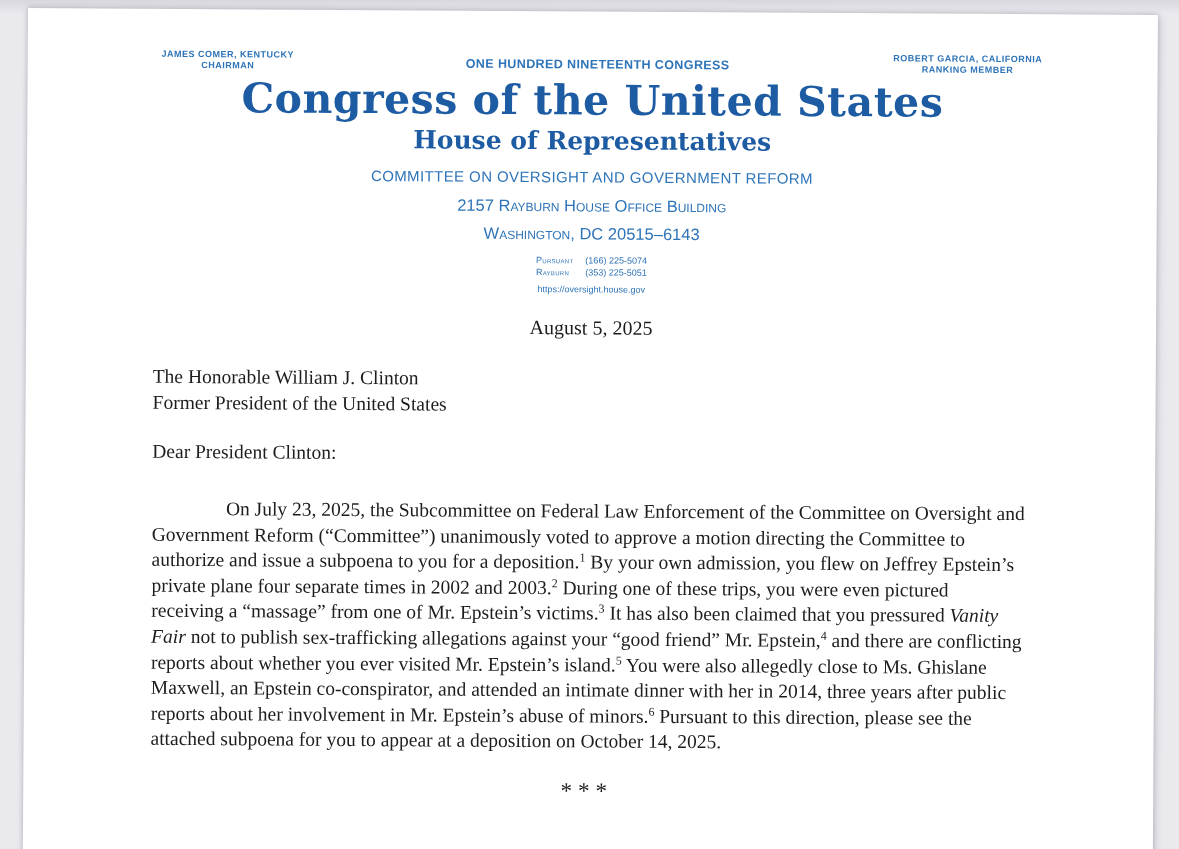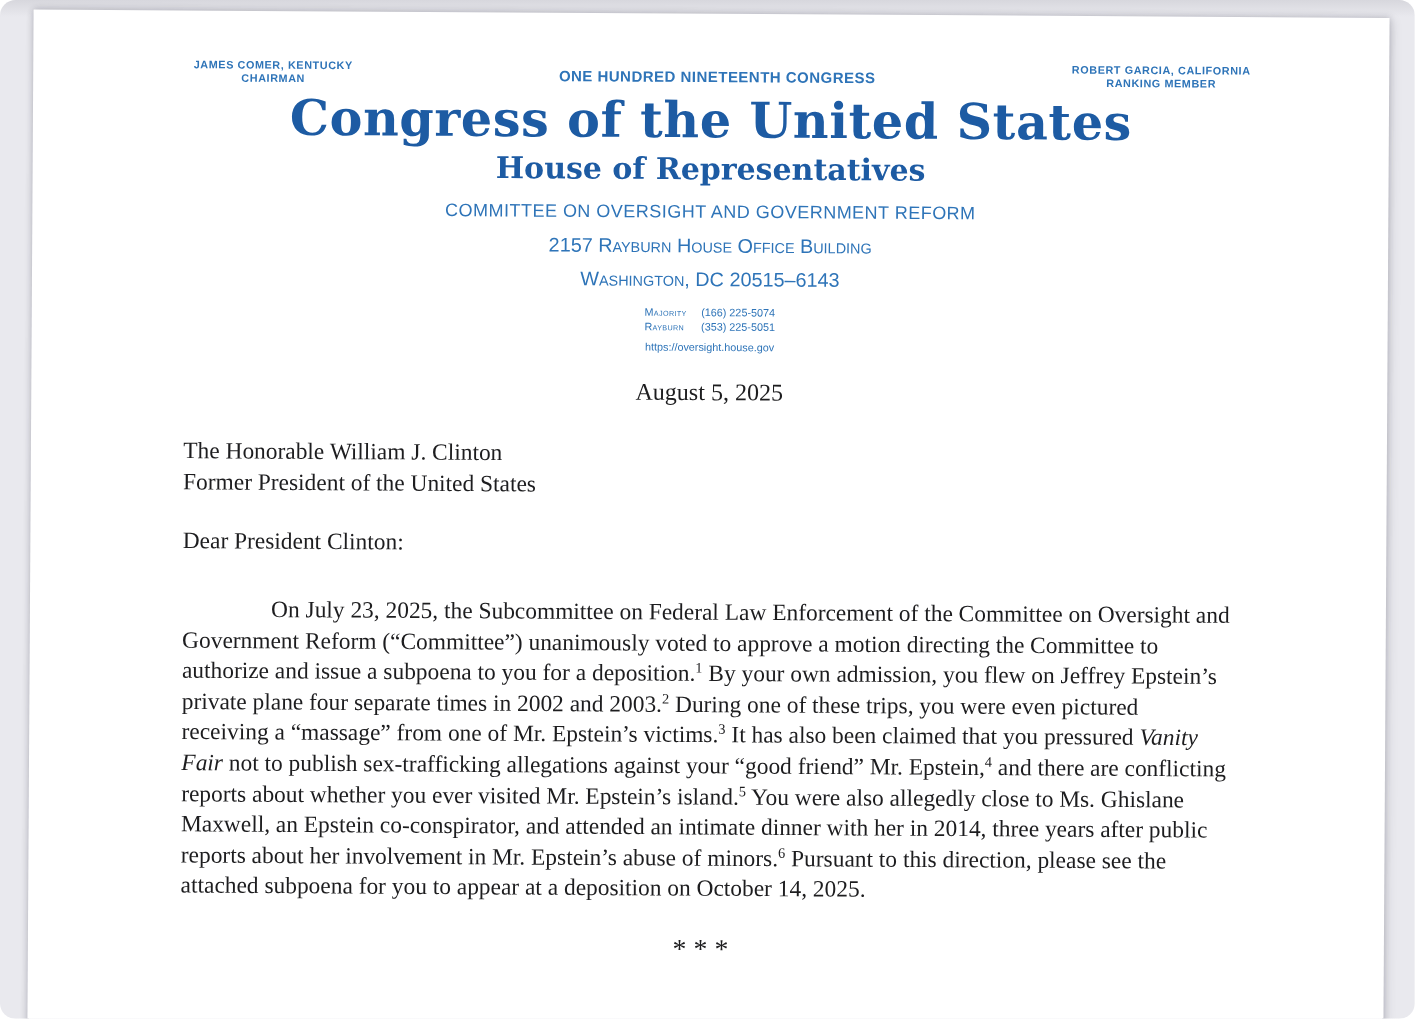--- a/index.html
+++ b/index.html
@@ -8,21 +8,20 @@
     font-family: "Liberation Serif", serif;
     overflow: hidden;
   }
 
   
   .stage {
     position: relative;
     width: 1179px; height: 849px;
     background: linear-gradient(180deg, #d7d7dd 0px, #e9e9ee 14px, #e9e9ee 100%);
     overflow: hidden;
-    border-radius: 13px;
   }
 
   .paper {
     position: absolute;
     left: 28px; top: 8px;
     width: 1130px; height: 1240px;
     background: #ffffff;
     transform-origin: 0 0;
     transform: rotate(0.35deg);
     box-shadow: 0 0 5px rgba(40,40,60,0.25), 2px 2px 10px rgba(40,40,60,0.12);
@@ -149,21 +148,21 @@
       </div>
 
       <div class="lh-title">Congress of the United States</div>
       <div class="lh-subtitle">House of Representatives</div>
       <div class="lh-committee">COMMITTEE ON OVERSIGHT AND GOVERNMENT REFORM</div>
       <div class="lh-addr lh-addr1">2157 Rayburn House Office Building</div>
       <div class="lh-addr lh-addr2">Washington, DC 20515–6143</div>
 
       <div>
         <div class="lh-phones">
-          <span class="phone-label">Majority</span>
+          <span class="phone-label">Pursuant</span>
           <span>(166) 225-5074</span>
           <span class="phone-label">Rayburn</span>
           <span>(353) 225-5051</span>
         </div>
       </div>
       <div class="lh-site">https://oversight.house.gov</div>
     </div>
 
     <div class="letter-date">August 5, 2025</div>
 

